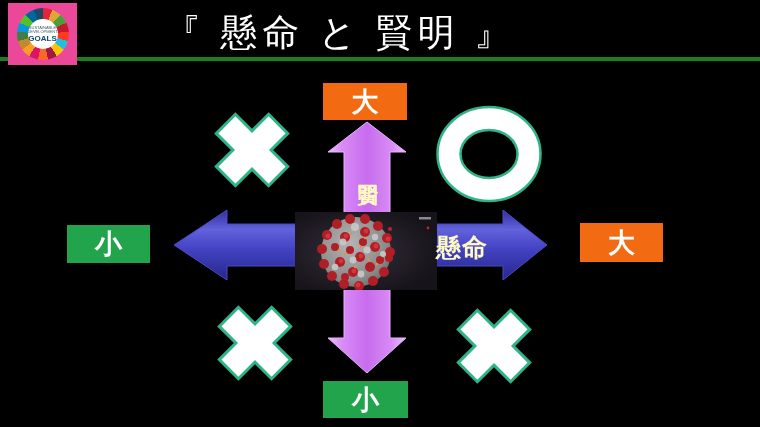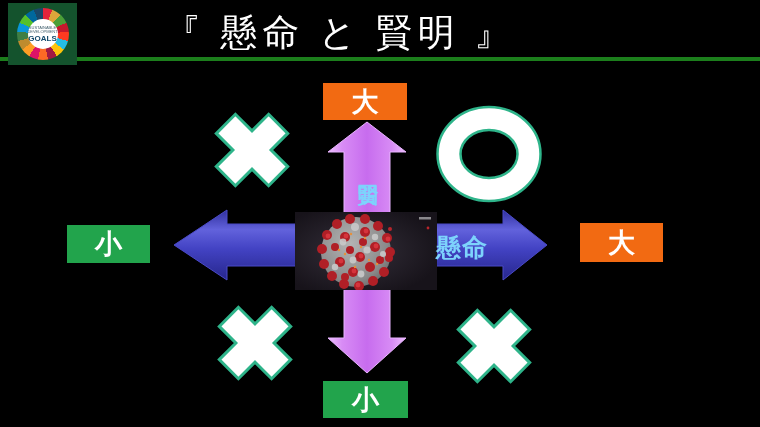--- a/index.html
+++ b/index.html
@@ -14,42 +14,42 @@
     color:var(--title-text,#fff);font-family:"Liberation Serif","DejaVu Serif",serif;
     font-size:37px;font-weight:normal;text-align:center;letter-spacing:5px;
     line-height:50px;white-space:nowrap;
   }
   .accent-line{
     position:absolute;left:0;top:57px;width:760px;height:4px;
     background:var(--accent-line,#1c7e1c);z-index:1;
   }
   
   .sdgs{
-    position:absolute;left:8px;top:3px;width:69px;height:62px;background:#14532d;
+    position:absolute;left:8px;top:3px;width:69px;height:62px;background:#ec4899;
     z-index:5;display:flex;align-items:center;justify-content:center;
   }
   .sdgs-wheel{
     width:52px;height:52px;border-radius:50%;position:relative;
     background:conic-gradient(#e5243b 0 21deg,#dda63a 21deg 42deg,#4c9f38 42deg 64deg,
       #c5192d 64deg 85deg,#ff3a21 85deg 106deg,#26bde2 106deg 127deg,#fcc30b 127deg 148deg,
       #a21942 148deg 169deg,#fd6925 169deg 191deg,#dd1367 191deg 212deg,#fd9d24 212deg 233deg,
       #bf8b2e 233deg 254deg,#3f7e44 254deg 275deg,#0a97d9 275deg 296deg,#56c02b 296deg 318deg,
       #00689d 318deg 339deg,#19486a 339deg 360deg);
   }
   .sdgs-center{
     position:absolute;left:11px;top:11px;width:30px;height:30px;border-radius:50%;
     background:#fff;display:flex;flex-direction:column;align-items:center;justify-content:center;
     line-height:1;
   }
   .sdgs-center .l1,.sdgs-center .l2{font-size:4px;color:#44616f;letter-spacing:0;}
   .sdgs-center .l3{font-size:8px;font-weight:bold;color:#13496b;margin-top:1px;}
   
   .abs{position:absolute;}
   .arrow-label{
-    position:absolute;color:#7dd3fc;font-weight:bold;z-index:3;
+    position:absolute;color:#fef9c3;font-weight:bold;z-index:3;
     font-family:"Liberation Serif","DejaVu Serif",serif;
   }
   .v-label{
     left:346px;top:140px;width:44px;height:58px;font-size:21px;
     writing-mode:vertical-rl;text-orientation:upright;
     display:flex;align-items:center;justify-content:center;letter-spacing:2px;
   }
   .h-label{
     left:436px;top:230px;width:62px;height:34px;font-size:25px;
     display:flex;align-items:center;letter-spacing:1px;

